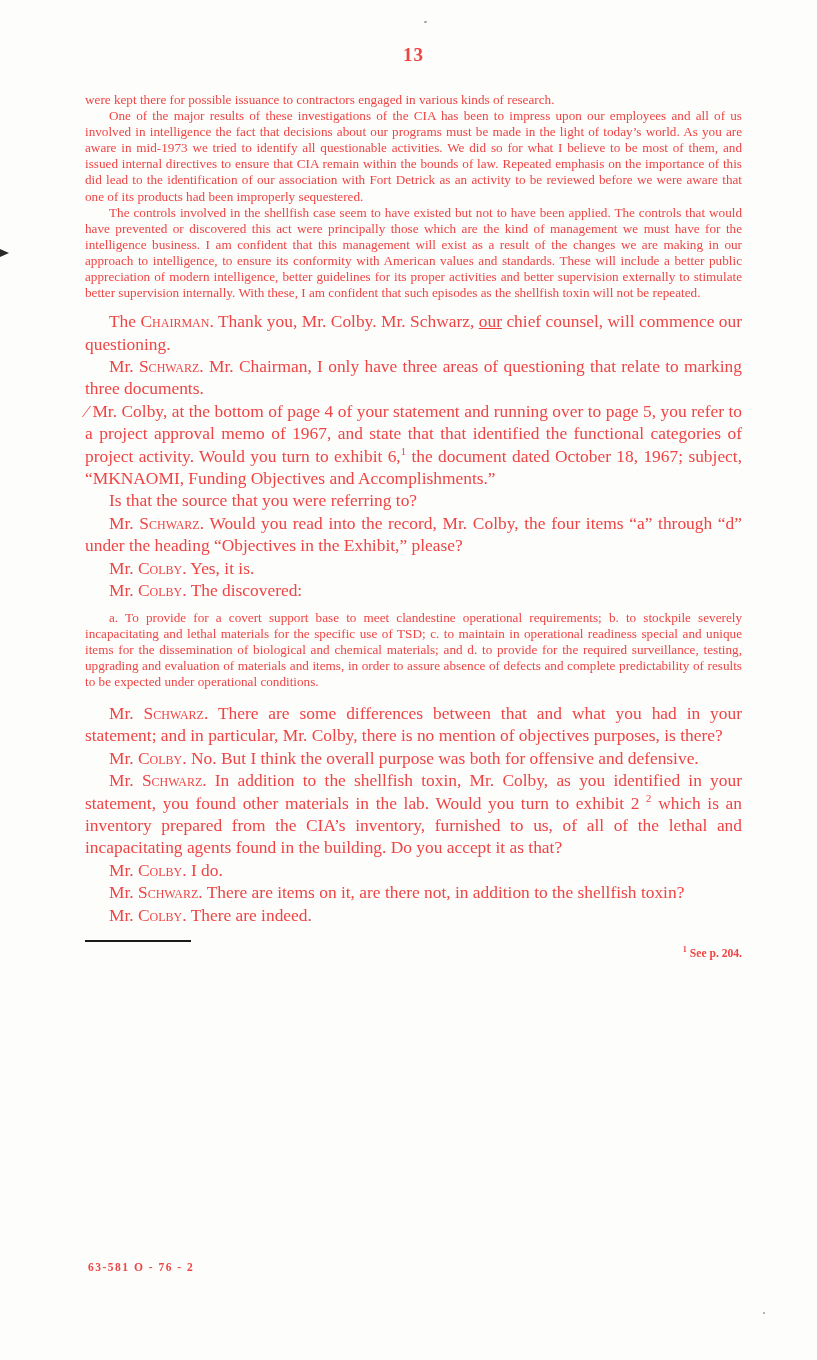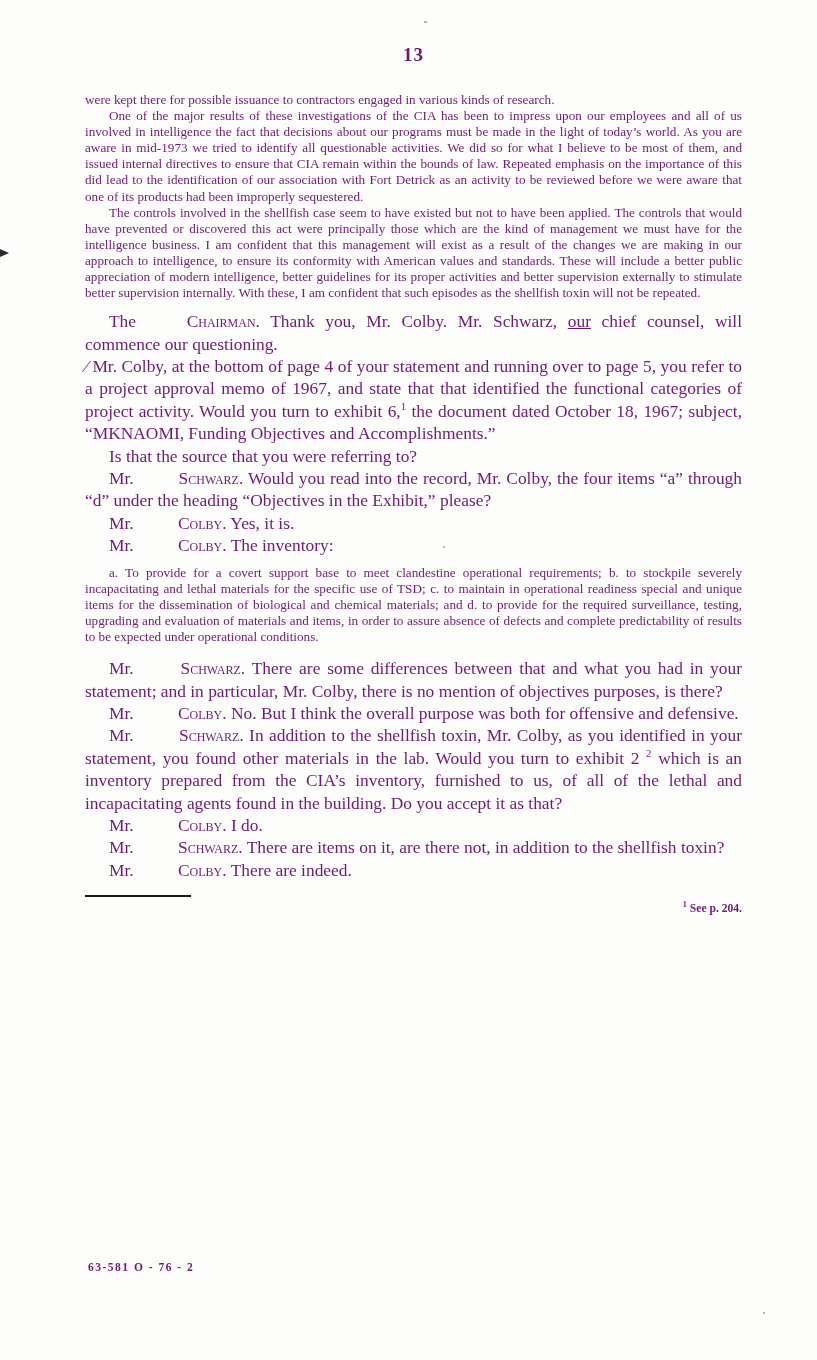--- a/index.html
+++ b/index.html
@@ -2,21 +2,21 @@
 <html><head>
 <meta charset="utf-8">
 <style>
   html, body { margin: 0; padding: 0; background: #e8e8e6; }
   .page {
     position: relative;
     width: 817px;
     height: 1360px;
     margin: 0 auto;
     background: #fdfdfb;
-    color: #701a75;
+    color: #ef4444;
     font-family: "Liberation Serif", "DejaVu Serif", serif;
     overflow: hidden;
   }
   .content {
     position: absolute;
     left: 85px;
     top: 44px;
     width: 657px;
   }
   .pageno {
@@ -25,21 +25,21 @@
     font-size: 19px;
     letter-spacing: 1px;
     margin: 0 0 26px 0;
   }
   p { margin: 0; text-align: justify; }
   p.small { font-size: 13.2px; line-height: 16.1px; }
   p.large { font-size: 17.4px; line-height: 22.4px; }
   p.indent { text-indent: 24px; }
   p.gap-before { margin-top: 9px; }
   p.block { margin-top: 8px; margin-bottom: 12px; }
-  .sc { font-variant: small-caps; margin-left: 40px; }
+  .sc { font-variant: small-caps; }
   .u  { text-decoration: underline; }
   .mark { font-style: normal; }
   sup.fnref { font-size: 62%; vertical-align: super; line-height: 0; }
   .footnotes { margin-top: 14px; }
   .fn-rule {
     width: 106px;
     border: 0;
     border-top: 2px solid #1a1a1a;
     margin: 0 0 5px 0;
   }
@@ -79,25 +79,26 @@
   <div class="margin-arrow"></div>
 
   <div class="content">
     <div class="pageno">13</div>
 
     <div id="transcript">
         <p class="small"><span>were kept there for possible issuance to contractors engaged in various kinds of research.</span></p>
         <p class="small indent"><span>One of the major results of these investigations of the CIA has been to impress upon our employees and all of us involved in intelligence the fact that decisions about our programs must be made in the light of today’s world. As you are aware in mid-1973 we tried to identify all questionable activities. We did so for what I believe to be most of them, and issued internal directives to ensure that CIA remain within the bounds of law. Repeated emphasis on the importance of this did lead to the identification of our association with Fort Detrick as an activity to be reviewed before we were aware that one of its products had been improperly sequestered.</span></p>
         <p class="small indent"><span>The controls involved in the shellfish case seem to have existed but not to have been applied. The controls that would have prevented or discovered this act were principally those which are the kind of management we must have for the intelligence business. I am confident that this management will exist as a result of the changes we are making in our approach to intelligence, to ensure its conformity with American values and standards. These will include a better public appreciation of modern intelligence, better guidelines for its proper activities and better supervision externally to stimulate better supervision internally. With these, I am confident that such episodes as the shellfish toxin will not be repeated.</span></p>
         <p class="large indent gap-before"><span>The </span><span class="sc">Chairman</span><span>. Thank you, Mr. Colby. Mr. Schwarz, </span><span class="u">our</span><span> chief counsel, will commence our questioning.</span></p>
+        <p class="large indent"><span>Mr. </span><span class="sc">Schwarz</span><span>. Mr. Chairman, I only have three areas of questioning that relate to marking three documents.</span></p>
         <p class="large"><span class="mark">⁄ </span><span>Mr. Colby, at the bottom of page 4 of your statement and running over to page 5, you refer to a project approval memo of 1967, and state that that identified the functional categories of project activity. Would you turn to exhibit 6,</span><sup class="fnref">1</sup><span> the document dated October 18, 1967; subject, “MKNAOMI, Funding Objectives and Accomplishments.”</span></p>
         <p class="large indent"><span>Is that the source that you were referring to?</span></p>
         <p class="large indent"><span>Mr. </span><span class="sc">Schwarz</span><span>. Would you read into the record, Mr. Colby, the four items “a” through “d” under the heading “Objectives in the Exhibit,” please?</span></p>
         <p class="large indent"><span>Mr. </span><span class="sc">Colby</span><span>. Yes, it is.</span></p>
-        <p class="large indent"><span>Mr. </span><span class="sc">Colby</span><span>. The inventory:</span></p>
+        <p class="large indent"><span>Mr. </span><span class="sc">Colby</span><span>. The discovered:</span></p>
         <p class="small indent block"><span>a. To provide for a covert support base to meet clandestine operational requirements; b. to stockpile severely incapacitating and lethal materials for the specific use of TSD; c. to maintain in operational readiness special and unique items for the dissemination of biological and chemical materials; and d. to provide for the required surveillance, testing, upgrading and evaluation of materials and items, in order to assure absence of defects and complete predictability of results to be expected under operational conditions.</span></p>
         <p class="large indent"><span>Mr. </span><span class="sc">Schwarz</span><span>. There are some differences between that and what you had in your statement; and in particular, Mr. Colby, there is no mention of objectives purposes, is there?</span></p>
         <p class="large indent"><span>Mr. </span><span class="sc">Colby</span><span>. No. But I think the overall purpose was both for offensive and defensive.</span></p>
         <p class="large indent"><span>Mr. </span><span class="sc">Schwarz</span><span>. In addition to the shellfish toxin, Mr. Colby, as you identified in your statement, you found other materials in the lab. Would you turn to exhibit 2 </span><sup class="fnref">2</sup><span> which is an inventory prepared from the CIA’s inventory, furnished to us, of all of the lethal and incapacitating agents found in the building. Do you accept it as that?</span></p>
         <p class="large indent"><span>Mr. </span><span class="sc">Colby</span><span>. I do.</span></p>
         <p class="large indent"><span>Mr. </span><span class="sc">Schwarz</span><span>. There are items on it, are there not, in addition to the shellfish toxin?</span></p>
         <p class="large indent"><span>Mr. </span><span class="sc">Colby</span><span>. There are indeed.</span></p>
       </div>
 
     <div class="footnotes">

